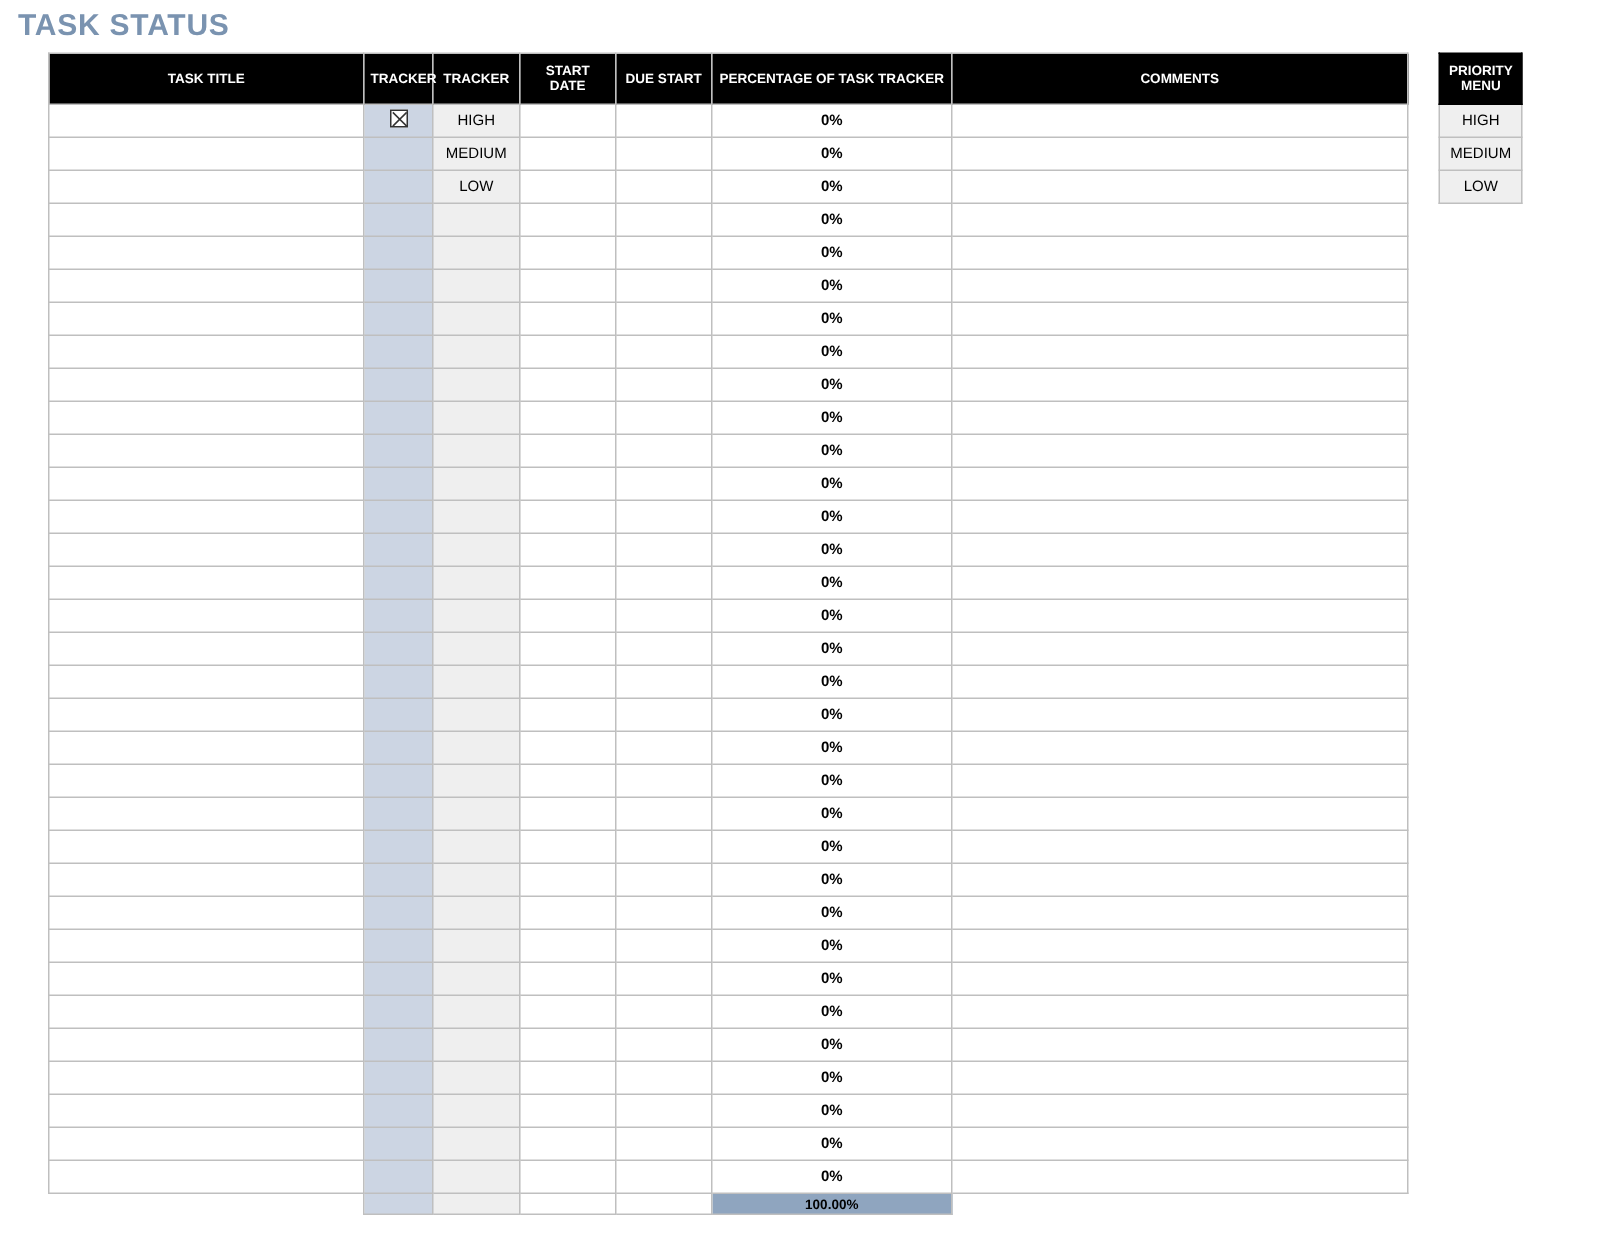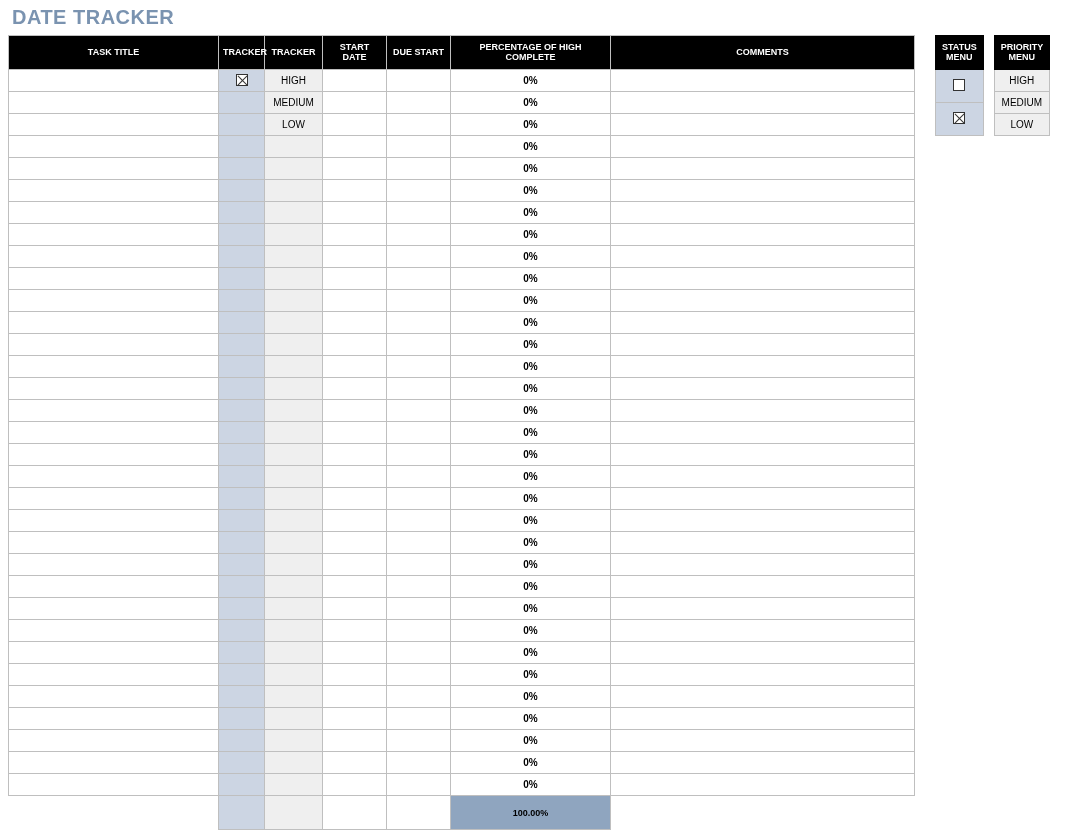--- a/index.html
+++ b/index.html
@@ -15,20 +15,21 @@
     font-weight: bold;
     color: #7a93b0;
     letter-spacing: 0.5px;
     margin: 2px 0 6px 4px;
   }
   .layout { display: flex; align-items: flex-start; gap: 20px; }
   table.main {
     border-collapse: collapse;
     table-layout: fixed;
     width: 906px;
+    margin-left: 24px;
   }
   table.main th, table.main td {
     border: 1px solid #bfbfbf;
     font-size: 10px;
     padding: 0;
     height: 22px;
     text-align: center;
     vertical-align: middle;
   }
   table.main th {
@@ -61,21 +62,21 @@
   }
   .checkbox-icon.checked::before, .checkbox-icon.checked::after {
     content: "";
     position: absolute;
     left: 5px; top: -1px;
     width: 1px; height: 13px;
     background: #333;
   }
   .checkbox-icon.checked::before { transform: rotate(45deg); }
   .checkbox-icon.checked::after  { transform: rotate(-45deg); }
-  tr.total td { height: 34px; }
+  tr.total td { height: 14px; }
   tr.total td.c-pct {
     background: #8fa5bf;
     color: #000;
     font-weight: bold;
     font-size: 9px;
   }
   tr.total td.noborder { border: none; background: transparent; }
   tr.total td.c-status, tr.total td.c-priority {  }
   .side { display: flex; gap: 10px; }
   table.menu {
@@ -99,41 +100,41 @@
     vertical-align: middle;
   }
   table.status-menu th, table.status-menu td { width: 46px; }
   table.status-menu td { background: #ccd5e3; }
   table.priority-menu th, table.priority-menu td { width: 38px; }
   table.priority-menu td { background: #efefef; }
 </style>
 </head>
 <body>
 
-<div class="title">DATE TRACKER</div>
+<div class="title">TASK STATUS</div>
 
 <div class="layout">
   <table class="main">
     <colgroup>
       <col class="col-title">
         <col class="col-status">
         <col class="col-priority">
       <col class="col-start">
         <col class="col-due">
         <col class="col-pct">
         <col class="col-comments">
     </colgroup>
     <thead>
       <tr>
         <th>TASK TITLE</th>
         <th>TRACKER</th>
         <th>TRACKER</th>
         <th>START DATE</th>
         <th>DUE START</th>
-        <th>PERCENTAGE OF HIGH COMPLETE</th>
+        <th>PERCENTAGE OF TASK TRACKER</th>
         <th>COMMENTS</th>
       </tr>
     </thead>
     <tbody id="main-body">
         <tr>
           <td class="c-title"></td>
           <td class="c-status"><span class="checkbox-icon checked"></span></td>
           <td class="c-priority">HIGH</td>
           <td></td>
           <td></td>
@@ -434,35 +435,20 @@
           <td class="c-priority"></td>
           <td></td>
           <td></td>
           <td class="c-pct">100.00%</td>
           <td class="noborder"></td>
         </tr>
       </tbody>
   </table>
 
   <div class="side">
-    <table class="menu status-menu">
-      <thead>
-          <tr>
-            <th>STATUS MENU</th>
-          </tr>
-        </thead>
-      <tbody id="status-menu-body">
-          <tr>
-            <td><span class="checkbox-icon"></span></td>
-          </tr>
-          <tr>
-            <td><span class="checkbox-icon checked"></span></td>
-          </tr>
-        </tbody>
-    </table>
     <table class="menu priority-menu">
       <thead>
           <tr>
             <th>PRIORITY MENU</th>
           </tr>
         </thead>
       <tbody id="priority-menu-body">
           <tr>
             <td>HIGH</td>
           </tr>

